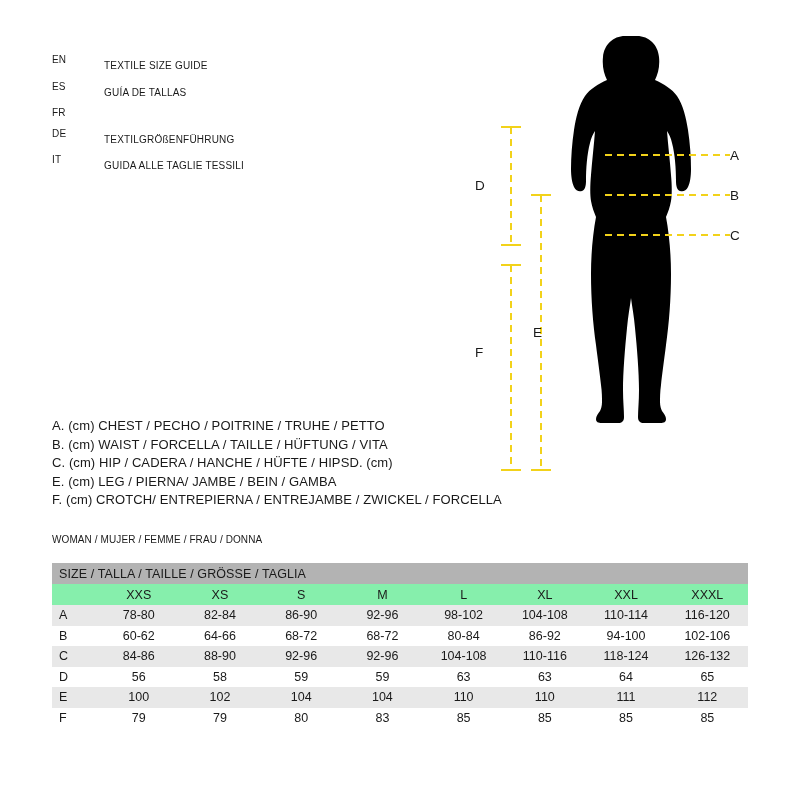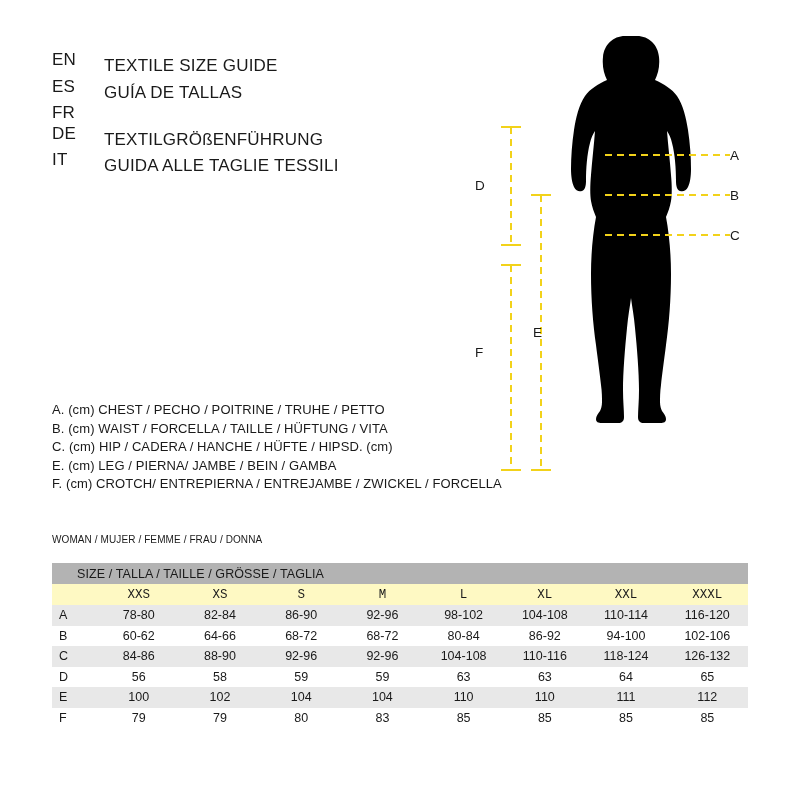--- a/index.html
+++ b/index.html
@@ -18,41 +18,41 @@
   .page {
     position: absolute;
     inset: 0;
   }
 
   
   .title-block {
     position: absolute;
     left: 52px;
     top: 50px;
-    font-size: 17px;
+    font-size: 10px;
     line-height: 20.5px;
   }
   .title-row {
     display: flex;
   }
   .title-lang {
     width: 52px;
     flex: 0 0 52px;
     letter-spacing: 0.2px;
   }
   .title-text {
     letter-spacing: 0.2px;
     margin-top: 6px;
   }
 
   
   .legend {
     position: absolute;
     left: 52px;
-    top: 401px;
+    top: 417px;
     font-size: 13px;
     line-height: 18.6px;
     letter-spacing: 0.1px;
   }
   .legend div {
     white-space: pre;
   }
   .legend-gender {
     position: absolute;
     left: 52px;
@@ -78,28 +78,27 @@
     padding: 0;
     height: 20.5px;
     font-weight: normal;
     text-align: center;
     vertical-align: middle;
     color: #1a1a1a;
   }
   tr.head-row td {
     background: #b3b3b3;
     text-align: left;
-    padding-left: 25px;
+    padding-left: 7px;
     height: 21px;
     letter-spacing: 0.1px;
   }
   tr.sizes-row td {
-    background: #fef9c3;
+    background: #86efac;
     height: 21px;
-    font-family: Liberation Mono, monospace;
   }
   tr.band-dark td {
     background: #e8e8e8;
   }
   tr.band-light td {
     background: #ffffff;
   }
   td.rowlabel {
     text-align: left;
     padding-left: 7px;

